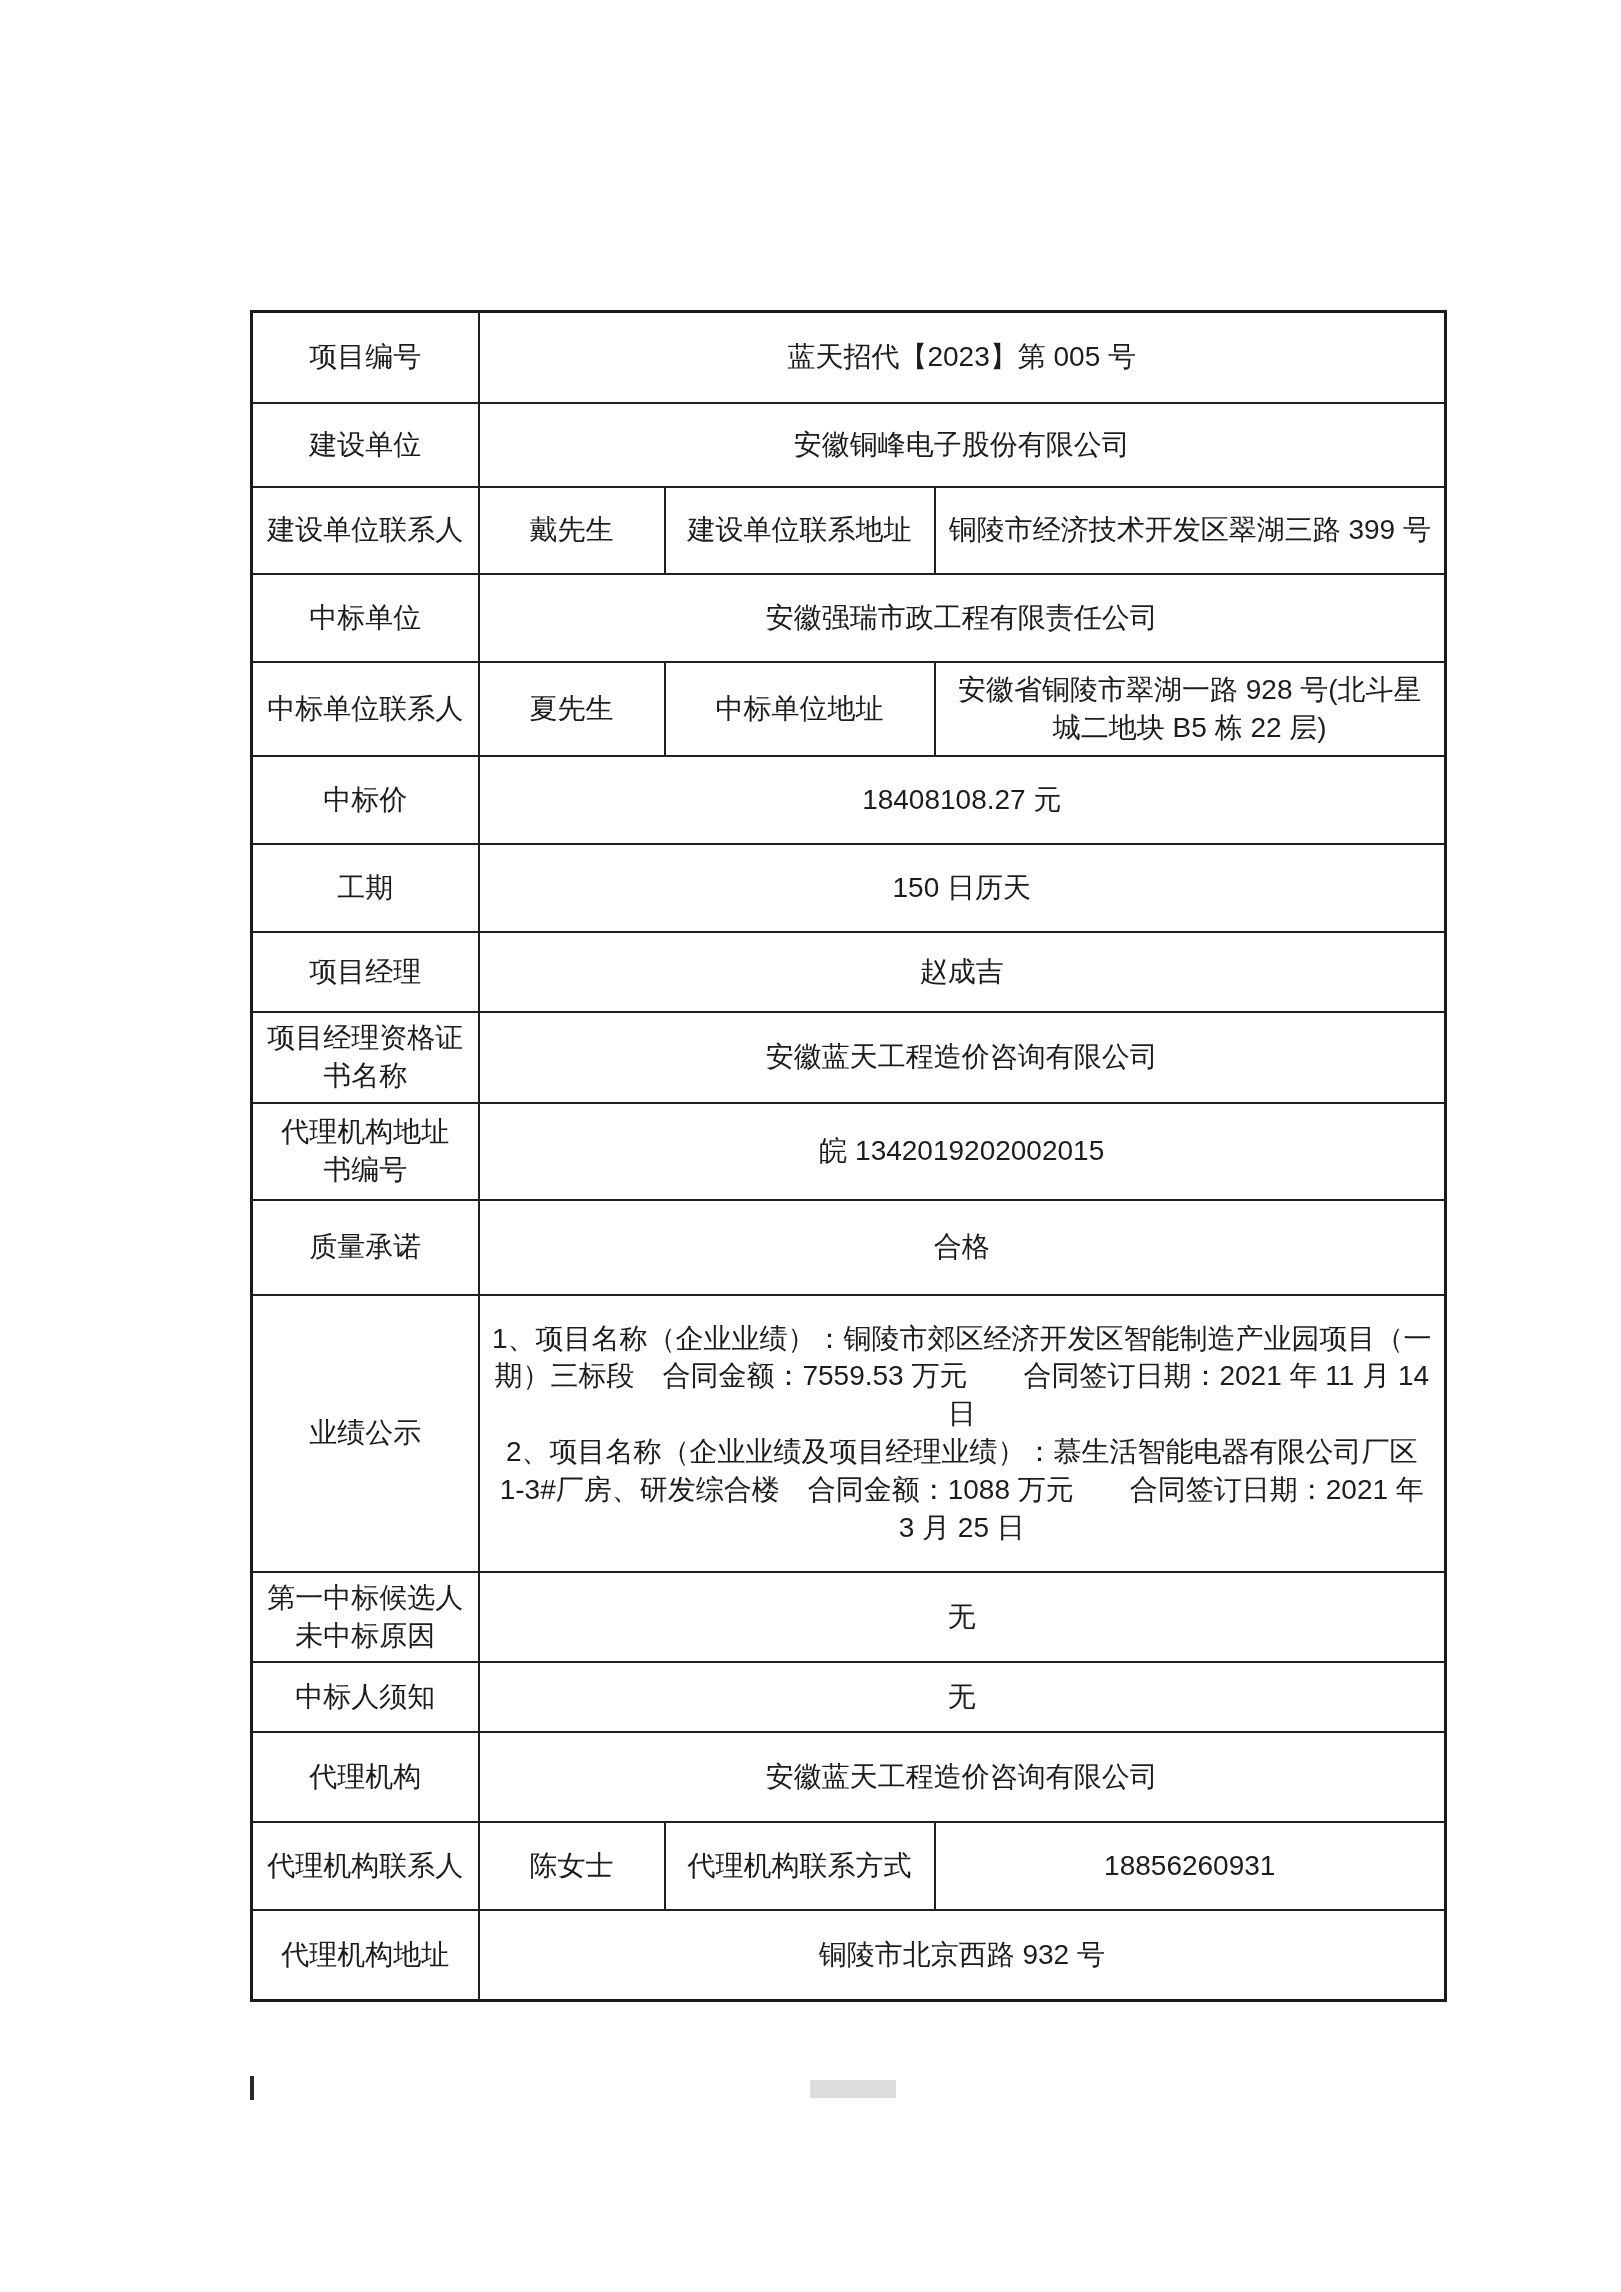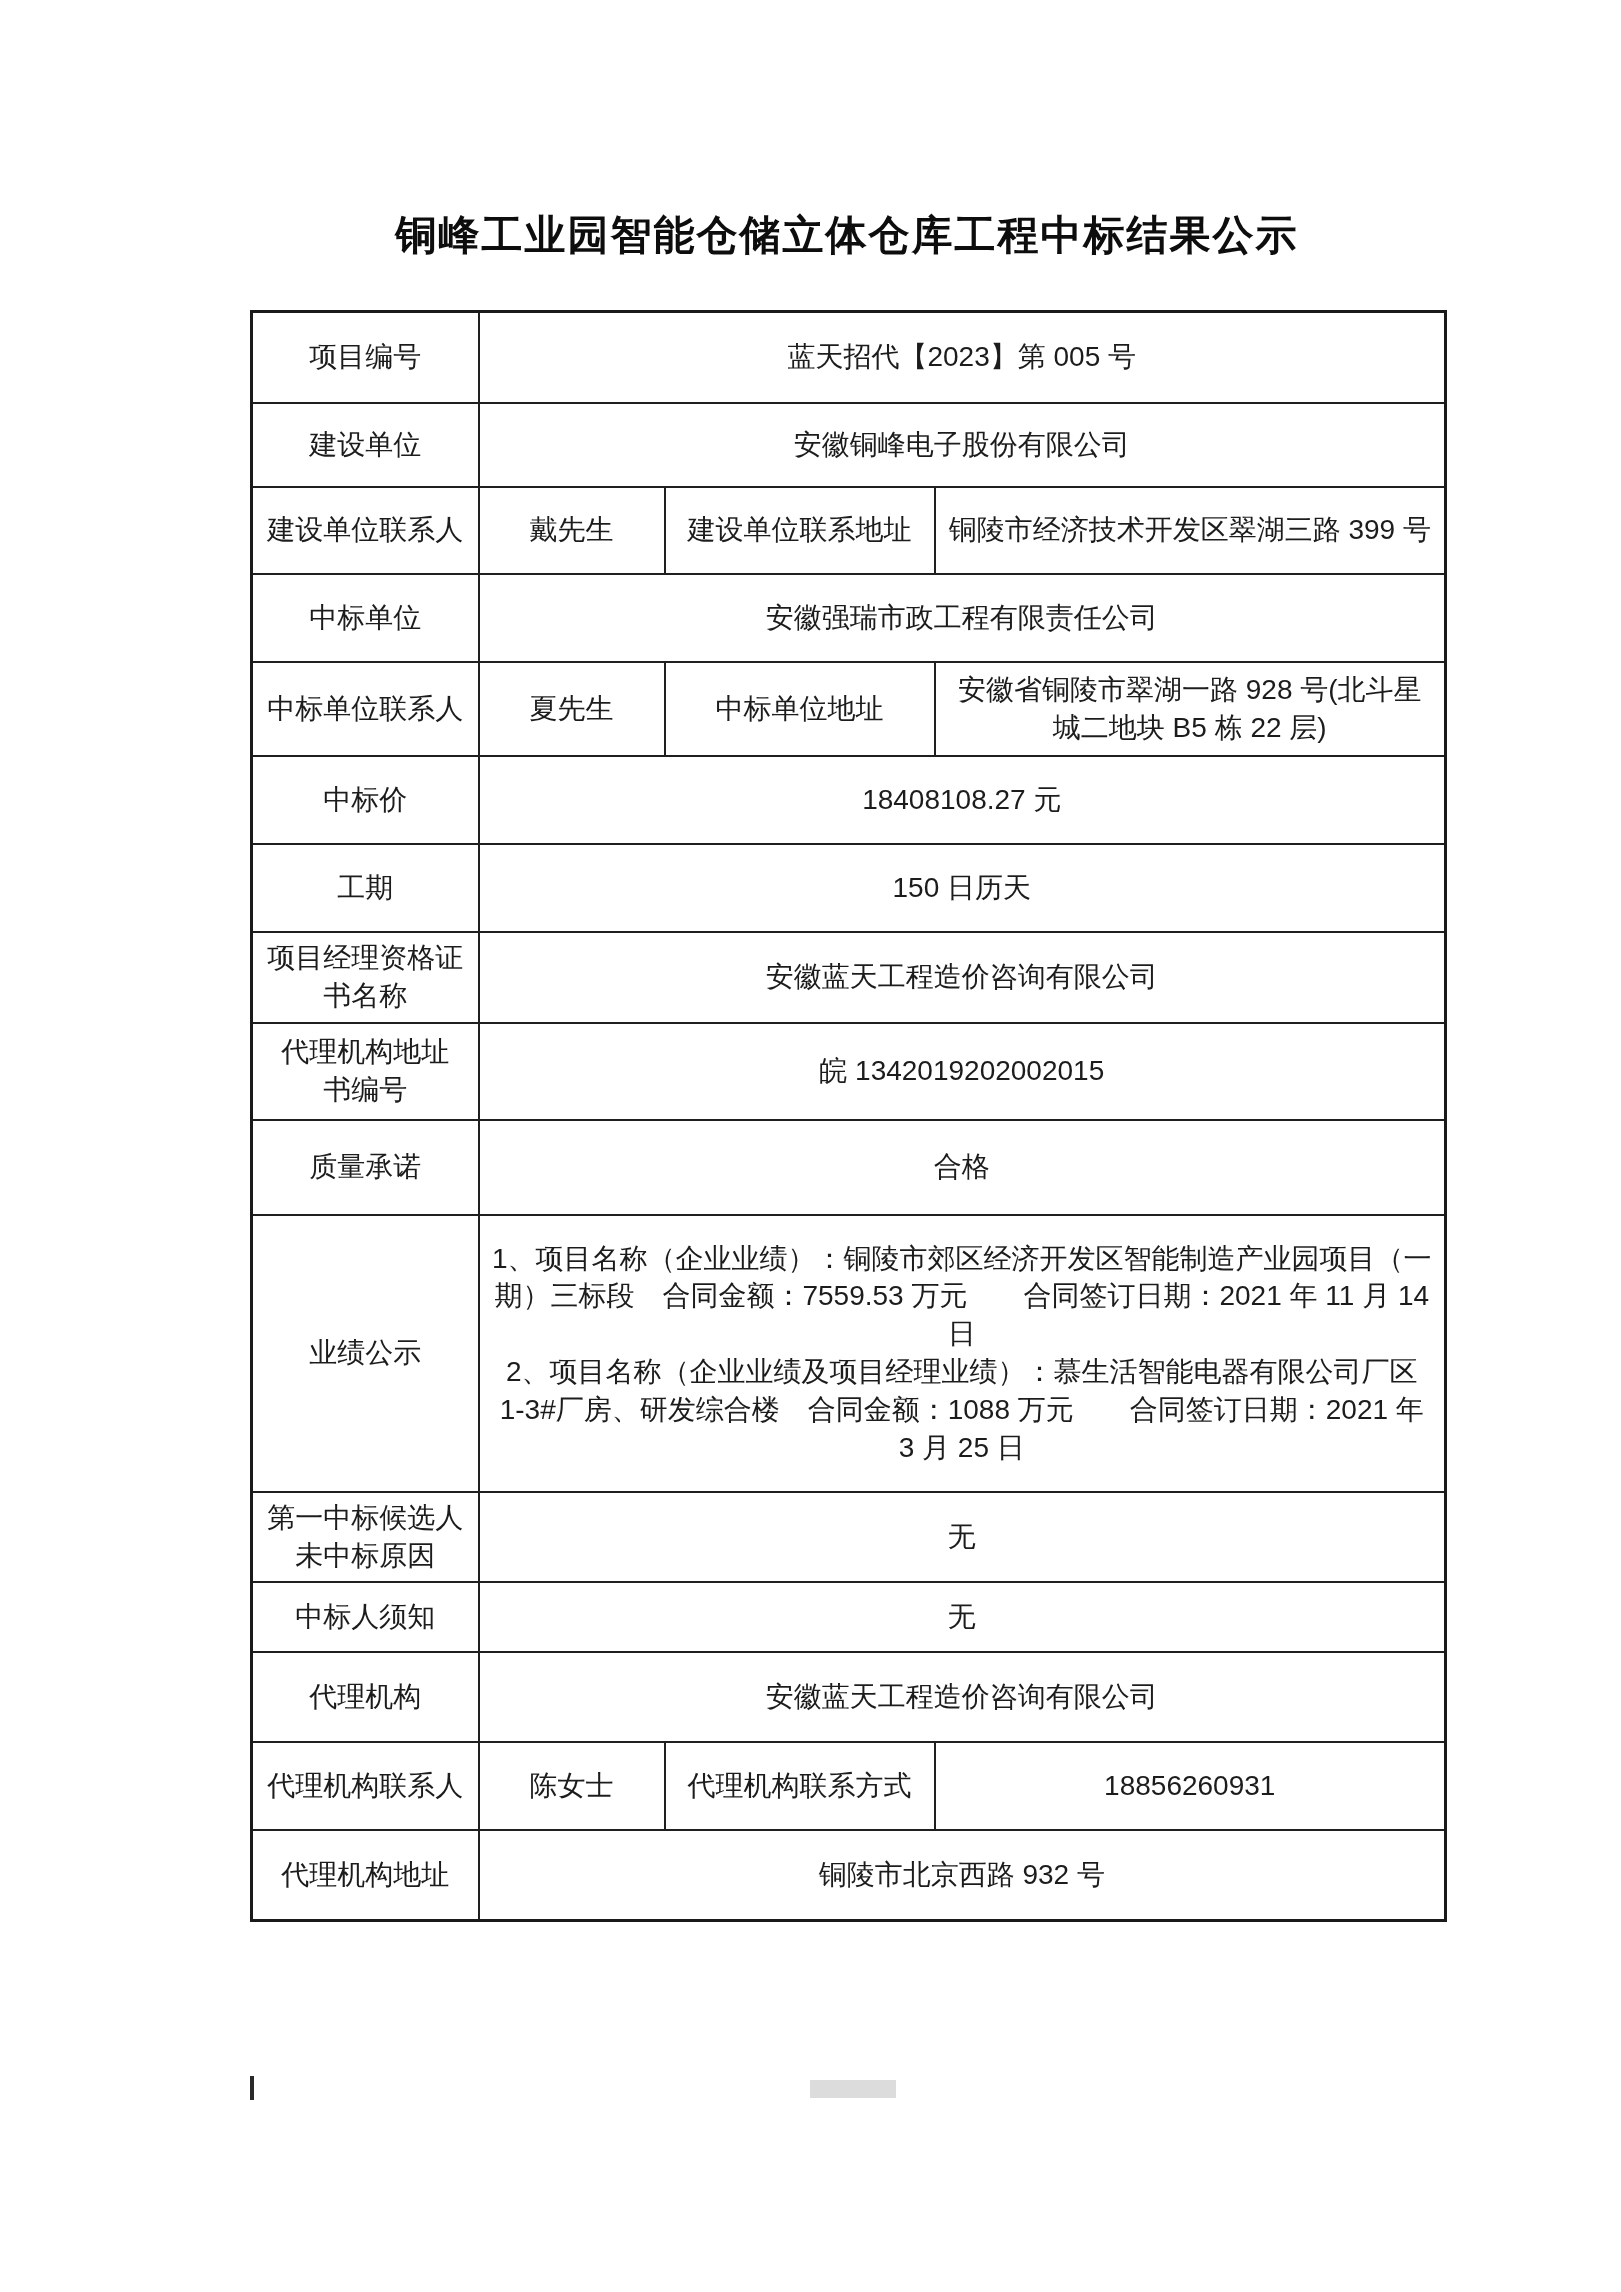--- a/index.html
+++ b/index.html
@@ -60,21 +60,20 @@
   .artifact-smudge {
     position: absolute; left: 810px; top: 2080px;
     width: 86px; height: 17.6px; background: #dcdcdc;
   }
 </style>
 </head>
 <body>
 
 <div class="page">
 
-  <div class="doc-title">铜峰工业园智能仓储立体仓库工程中标结果公示</div>
 
   <table class="bid-table">
     <colgroup>
       <col style="width:227px">
         <col style="width:186px">
         <col style="width:270px">
         <col style="width:511px">
     </colgroup>
     <tbody>
       <tr class="h93">
@@ -102,20 +101,24 @@
         <td class="val-left pre">安徽省铜陵市翠湖一路 928 号(北斗星
 城二地块 B5 栋 22 层)</td>
       </tr>
       <tr class="h90">
         <td class="label">中标价</td>
         <td colspan="3">18408108.27 元</td>
       </tr>
       <tr class="h90">
         <td class="label">工期</td>
         <td colspan="3">150 日历天</td>
+      </tr>
+      <tr class="h82">
+        <td class="label">项目经理</td>
+        <td colspan="3">赵成吉</td>
       </tr>
       <tr class="h93">
         <td class="label">项目经理资格证
 书名称</td>
         <td colspan="3">安徽蓝天工程造价咨询有限公司</td>
       </tr>
       <tr class="h99">
         <td class="label">代理机构地址
 书编号</td>
         <td colspan="3">皖 1342019202002015</td>

